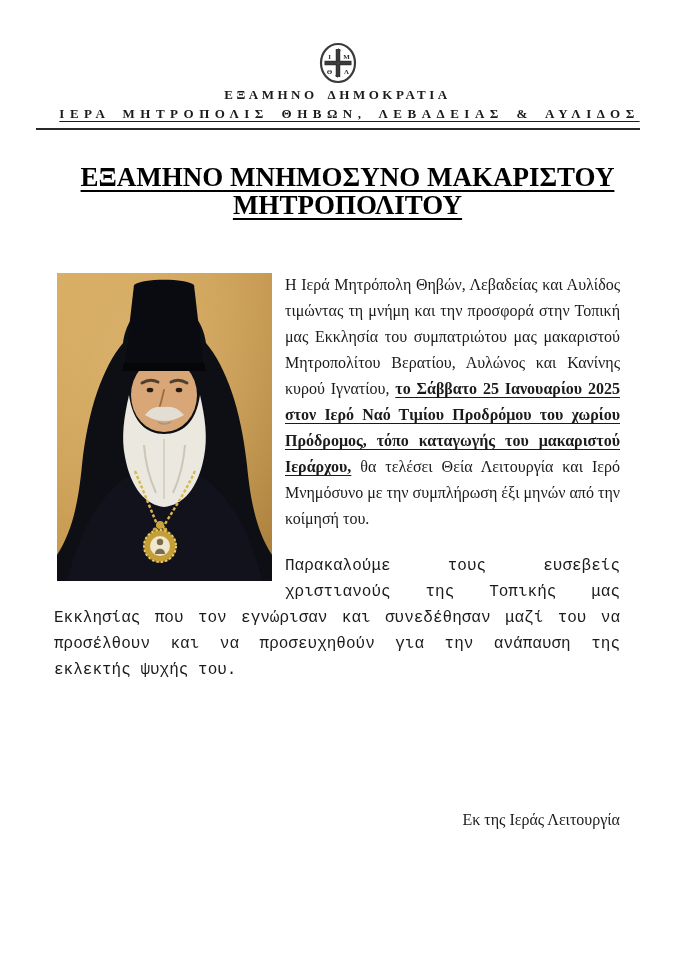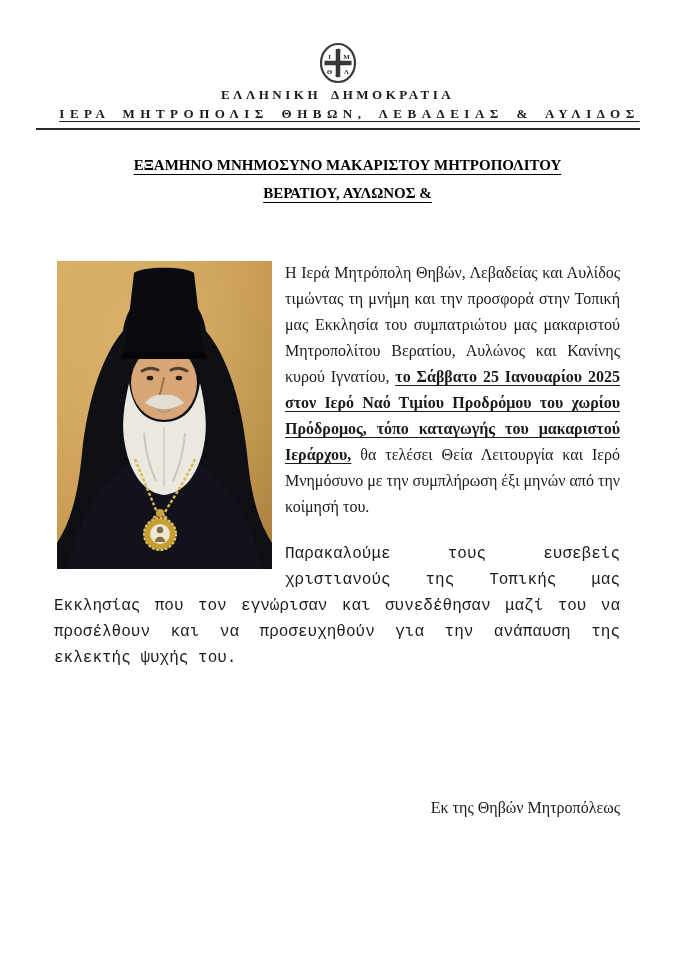--- a/index.html
+++ b/index.html
@@ -19,22 +19,22 @@
     color:#1b1b1b;
   }
   .lh2 {
     font-size:13px; font-weight:bold; letter-spacing:5.5px; word-spacing:4px;
     margin-top:3px;
     padding-left:24px;
   }
   .lh2 span { text-decoration:underline; text-underline-offset:3px; }
   .lh-rule { margin:6px 35px 0 36px; border-top:2.5px solid #282828; height:0; }
   .title {
-    margin-top:22px; text-align:center;
-    font-weight:bold; font-size:15px; line-height:27.5px; color:#000;padding-left:20px;
+    margin-top:34px; text-align:center;
+    font-weight:bold; font-size:27px; line-height:27.5px; color:#000;padding-left:20px;
   }
   .title .tl { text-decoration:underline; text-underline-offset:3.5px; }
   .content {
     margin:53px 55px 0 54px;
     font-size:16px; line-height:26px; text-align:justify;
   }
   .content p { margin:0; }
   .photo-figure {
     float:left; width:215px; height:308px;
     margin:1px 13px 4px 3px; padding:0;
@@ -60,33 +60,30 @@
       <path d="M19,36 L16,33 L19,33 Z" fill="#333"></path>
       <line x1="19" y1="7" x2="19" y2="35" stroke="#333" stroke-width="4.5"></line>
       <line x1="5.5" y1="21" x2="32.5" y2="21" stroke="#333" stroke-width="4.5"></line>
       <line x1="19" y1="7" x2="19" y2="35" stroke="#555" stroke-width="1" opacity="0.5"></line>
       <line x1="5.5" y1="21" x2="32.5" y2="21" stroke="#555" stroke-width="1" opacity="0.5"></line>
       <text x="10.5" y="17" font-size="7" text-anchor="middle" fill="#2e2e2e" font-family="Liberation Serif, serif" font-weight="bold">Ι</text>
       <text x="27.5" y="17" font-size="7" text-anchor="middle" fill="#2e2e2e" font-family="Liberation Serif, serif" font-weight="bold">Μ</text>
       <text x="10.5" y="31.5" font-size="7" text-anchor="middle" fill="#2e2e2e" font-family="Liberation Serif, serif" font-weight="bold">Θ</text>
       <text x="27.5" y="31.5" font-size="7" text-anchor="middle" fill="#2e2e2e" font-family="Liberation Serif, serif" font-weight="bold">Λ</text>
     </svg>
-    <div class="lh1">ΕΛΛΗΝΙΚΗ ΔΗΜΟΚΡΑΤΙΑ</div>
+    <div class="lh1">ΕΞΑΜΗΝΟ ΔΗΜΟΚΡΑΤΙΑ</div>
     <div class="lh2">
       <span>ΙΕΡΑ ΜΗΤΡΟΠΟΛΙΣ ΘΗΒΩΝ, ΛΕΒΑΔΕΙΑΣ &amp; ΑΥΛΙΔΟΣ</span>
     </div>
     <div class="lh-rule"></div>
   </div>
 
   <div class="title">
     <div>
       <span class="tl">ΕΞΑΜΗΝΟ ΜΝΗΜΟΣΥΝΟ ΜΑΚΑΡΙΣΤΟΥ ΜΗΤΡΟΠΟΛΙΤΟΥ</span>
-    </div>
-    <div>
-      <span class="tl">ΒΕΡΑΤΙΟΥ, ΑΥΛΩΝΟΣ &amp;</span>
     </div>
   </div>
 
   <div class="content">
 
     <figure class="photo-figure" role="img" aria-label="Πορτρέτο του μακαριστού Μητροπολίτου με μαύρο επανωκαλύμμαυχο, λευκή γενειάδα και χρυσό εγκόλπιο σε χρυσό φόντο">
       <svg width="215" height="308" viewBox="0 0 215 308">
         <defs>
           <linearGradient id="goldbg" x1="0" y1="0" x2="1" y2="1">
             <stop offset="0" stop-color="#d7aa60"></stop>
@@ -128,15 +125,15 @@
         <path d="M98,281 C98,274 108,274 108,281 Z" fill="#7d6c4b"></path>
       </svg>
     </figure>
 
     <p><span>Η Ιερά Μητρόπολη Θηβών, Λεβαδείας και Αυλίδος τιμώντας τη μνήμη και την προσφορά στην Τοπική μας Εκκλησία του συμπατριώτου μας μακαριστού Μητροπολίτου Βερατίου, Αυλώνος και Κανίνης κυρού Ιγνατίου, </span><span class="bu">το Σάββατο 25 Ιανουαρίου 2025 στον Ιερό Ναό Τιμίου Προδρόμου του χωρίου Πρόδρομος, τόπο καταγωγής του μακαριστού Ιεράρχου,</span><span> θα τελέσει Θεία Λειτουργία και Ιερό Μνημόσυνο με την συμπλήρωση έξι μηνών από την κοίμησή του.</span></p>
 
     <p class="p2">Παρακαλούμε τους ευσεβείς χριστιανούς της Τοπικής μας Εκκλησίας που τον εγνώρισαν και συνεδέθησαν μαζί του να προσέλθουν και να προσευχηθούν για την ανάπαυση της εκλεκτής ψυχής του.</p>
 
   </div>
 
-  <div class="closing">Εκ της Θηβών Μητροπόλεως</div>
+  <div class="closing">Εκ της Ιεράς Λειτουργία</div>
 
 </div>
 
 </body></html>

